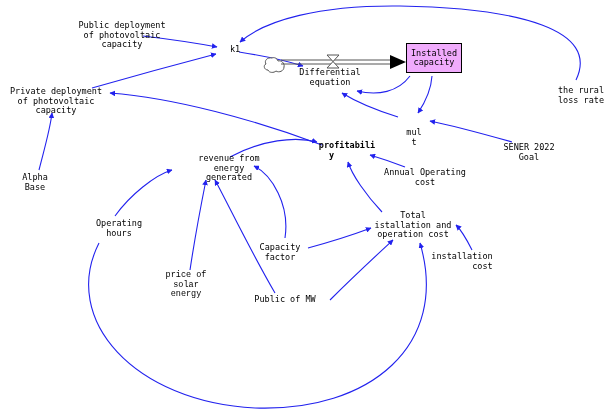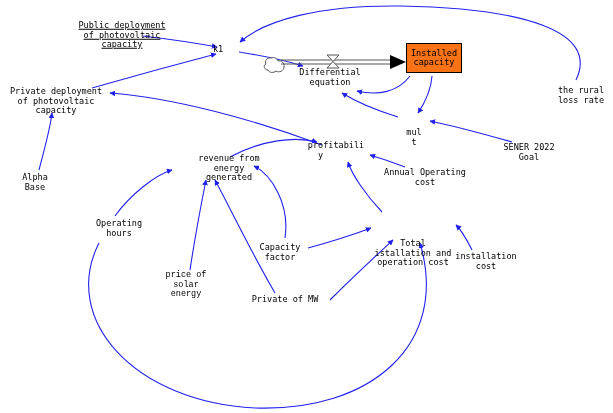--- a/index.html
+++ b/index.html
@@ -36,21 +36,21 @@
     letter-spacing: 0px;
     transform: translate(-50%, -50%);
     pointer-events: auto;
   }
   .node-label.left {
     text-align: left;
   }
   .stock-box {
     position: absolute;
     border: 1px solid #000000;
-    background: #f97316;
+    background: #f0abfc;
     transform: translate(-50%, -50%);
     display: flex;
     align-items: center;
     justify-content: center;
   }
   .stock-box .stock-text {
     font-family: "DejaVu Sans Mono", monospace;
     font-size: 8.5px;
     line-height: 9.5px;
     color: #000000;
@@ -130,67 +130,67 @@
 
       <path d="M 327 55 L 339 55 L 327 68 L 339 68 z" fill="#ffffff" stroke="#555555" stroke-width="1"></path>
     </g>
   </svg>
 
   <div class="stock-box" style="left:434px; top:58px; width:54px; height:28px;">
     <div class="stock-text">Installed
 capacity</div>
   </div>
 
-  <div class="node-label" style="left:122px; top:35px;text-decoration:underline;">Public deployment
+  <div class="node-label" style="left:122px; top:35px;">Public deployment
 of photovoltaic
 capacity</div>
 
   <div class="node-label" style="left:56px; top:101px;">Private deployment
 of photovoltaic
 capacity</div>
 
   <div class="node-label" style="left:35px; top:182px;">Alpha
 Base</div>
 
-  <div class="node-label" style="left:218px; top:50px;">k1</div>
+  <div class="node-label" style="left:235px; top:50px;">k1</div>
 
   <div class="node-label" style="left:330px; top:77px;">Differential
 equation</div>
 
   <div class="node-label" style="left:581px; top:95px;">the rural
 loss rate</div>
 
   <div class="node-label" style="left:414px; top:125px;margin-top:12px;">mul
 t</div>
 
   <div class="node-label" style="left:529px; top:152px;">SENER 2022
 Goal</div>
 
-  <div class="node-label left" style="left:336px; top:150px;">profitabili
+  <div class="node-label left" style="left:347px; top:150px;font-weight:bold;">profitabili
   y</div>
 
   <div class="node-label" style="left:425px; top:177px;">Annual Operating
 cost</div>
 
   <div class="node-label" style="left:216px; top:168px;margin-left:13px;">revenue from
 energy
 generated</div>
 
   <div class="node-label" style="left:119px; top:228px;">Operating
 hours</div>
 
   <div class="node-label" style="left:186px; top:285px;font-family:Liberation Mono, monospace;">price of
 solar
 energy</div>
 
   <div class="node-label" style="left:280px; top:252px;">Capacity
 factor</div>
 
-  <div class="node-label" style="left:285px; top:300px;">Private of MW</div>
+  <div class="node-label" style="left:285px; top:300px;">Public of MW</div>
 
-  <div class="node-label" style="left:413px; top:225px;margin-top:28px;">Total
+  <div class="node-label" style="left:413px; top:225px;">Total
 istallation and
 operation cost</div>
 
-  <div class="node-label" style="left:486px; top:261px;">installation
+  <div class="node-label" style="left:462px; top:261px;text-align:right;">installation
 cost</div>
 
 </div>
 
 </body></html>

